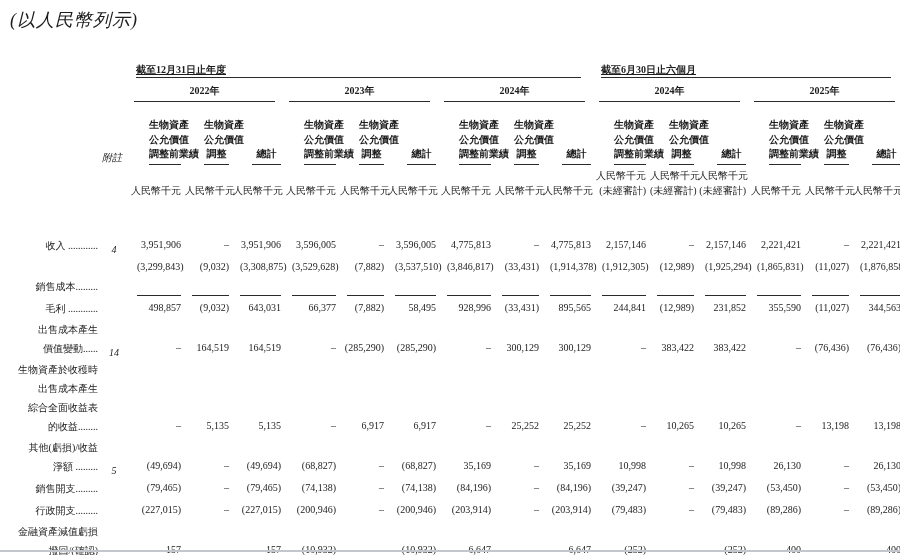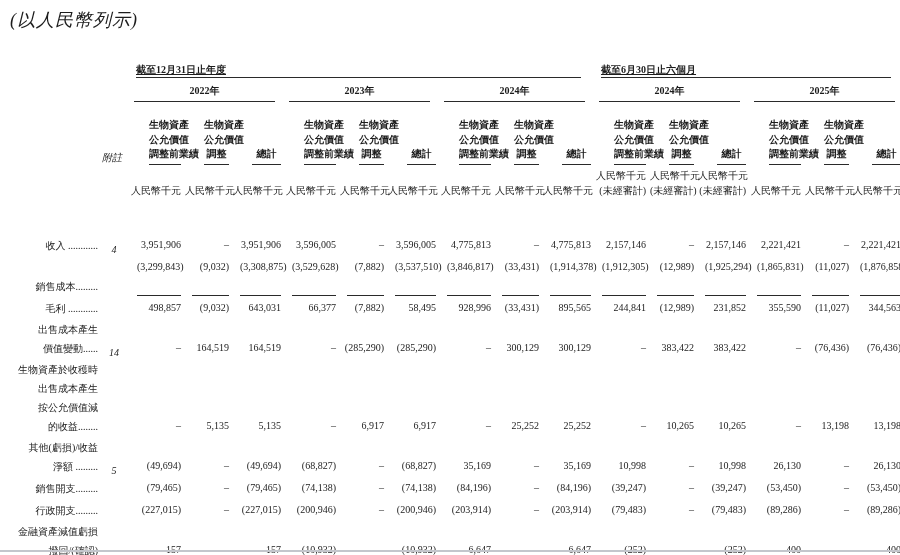--- a/index.html
+++ b/index.html
@@ -520,21 +520,21 @@
             <div class="cw">(76,436)</div>
           </td>
           <td class="num">
             <div class="cw">(76,436)</div>
           </td>
         </tr>
         <tr>
           <td class="label">
             <div>生物資產於收穫時</div>
             <div>出售成本產生</div>
-            <div>按公允價值減</div>
+            <div>綜合全面收益表</div>
             <div>的收益........</div>
           </td>
           <td class="note"></td>
           <td class="num">
             <div class="cw">–</div>
           </td>
           <td class="num">
             <div class="cw">5,135</div>
           </td>
           <td class="num">

